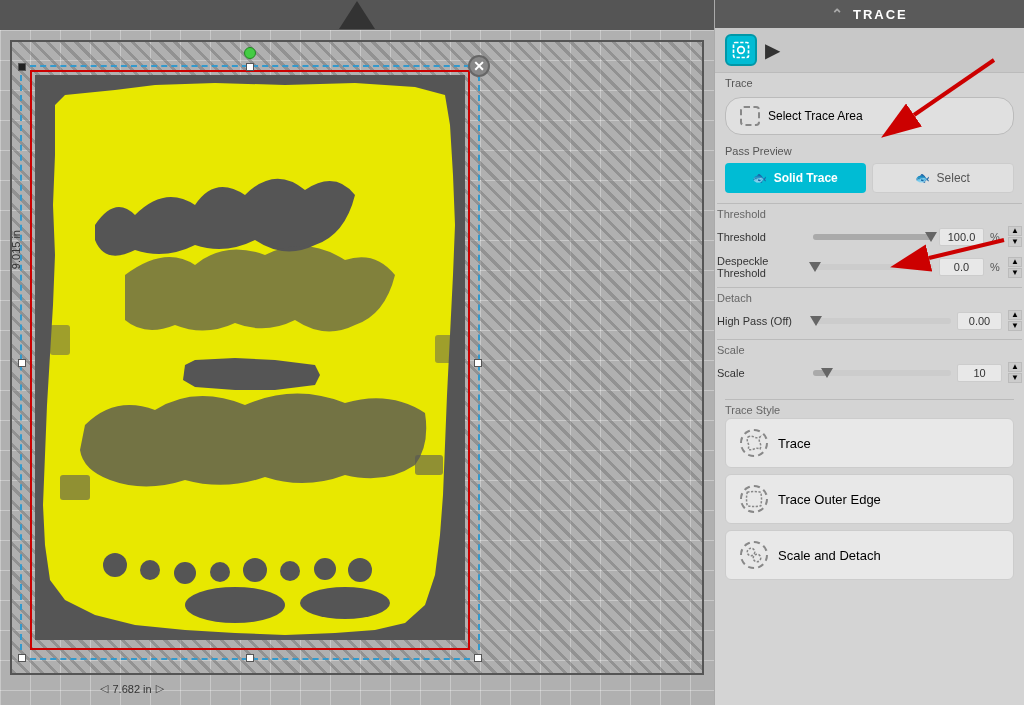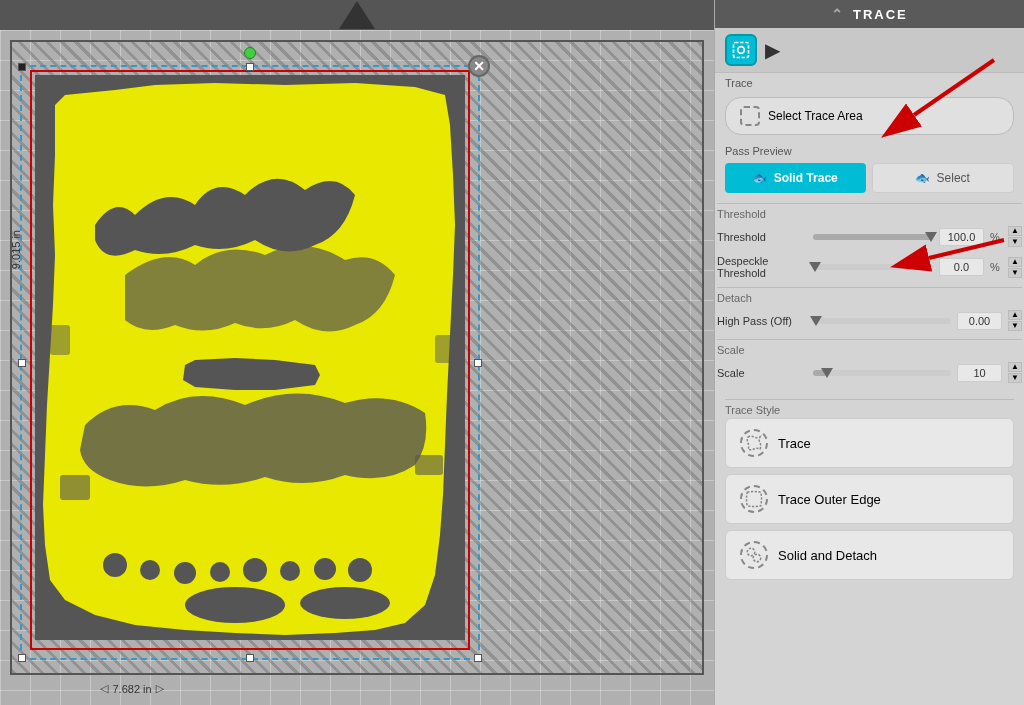--- a/index.html
+++ b/index.html
@@ -680,21 +680,21 @@
         <span>Trace Outer Edge</span>
       </button>
 
       <button class="trace-style-btn">
         <div class="trace-style-icon">
           <svg viewBox="0 0 24 24" width="18" height="18" fill="none" stroke="#888" stroke-width="2">
             <circle cx="8" cy="8" r="5" stroke-dasharray="3 2"></circle>
             <circle cx="16" cy="16" r="5" stroke-dasharray="3 2"></circle>
           </svg>
         </div>
-        <span>Solid and Detach</span>
+        <span>Scale and Detach</span>
       </button>
     </div>
   </div>
 </div>
 
 <svg style="position:fixed; top:0; left:714px; width:310px; height:705px; pointer-events:none; z-index:100;" viewBox="0 0 310 705" xmlns="http://www.w3.org/2000/svg">
 
   <path d="M 280,60 L 200,115" stroke="#cc0000" stroke-width="4" fill="none" marker-end="url(#arrowhead)"></path>
 
   <path d="M 290,240 L 215,258" stroke="#cc0000" stroke-width="4" fill="none" marker-end="url(#arrowhead2)"></path>

